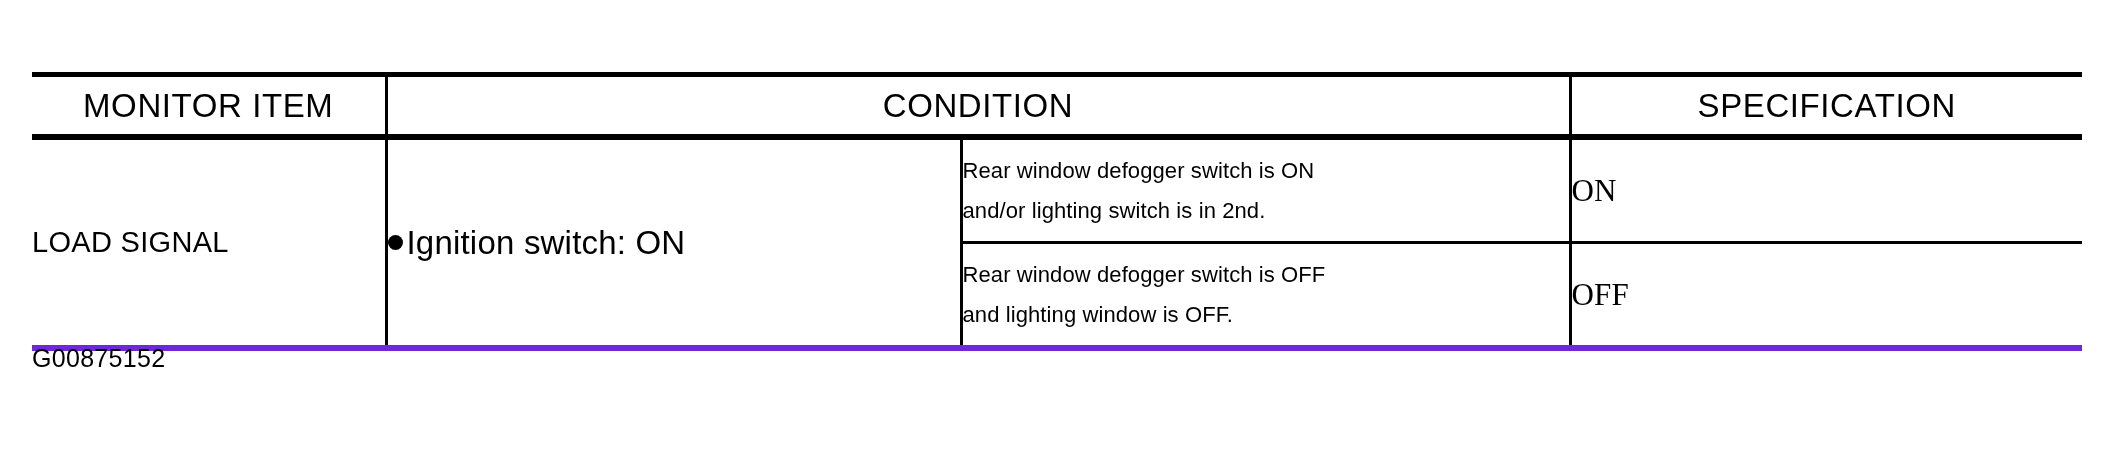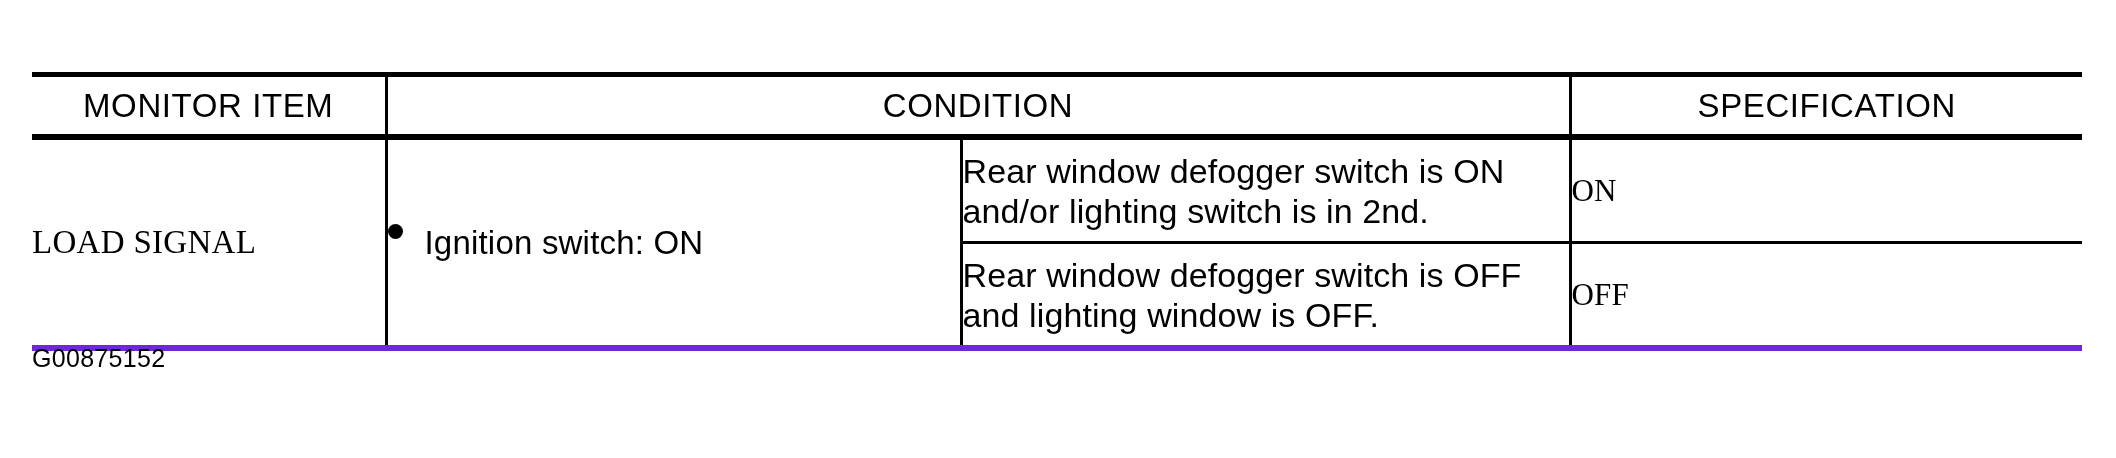--- a/index.html
+++ b/index.html
@@ -62,49 +62,49 @@
     height: 57px;
     text-align: center;
     font-size: 33px;
     letter-spacing: 0.6px;
     line-height: 57px;
     white-space: nowrap;
   }
 
   
   .cell-monitor {
-    font-size: 33px;
+    font-size: 29px;
     letter-spacing: 0.3px;
     padding-left: 18px;
     white-space: nowrap;
-    font-family: Liberation Serif, serif;
   }
 
   .cell-condmain {
     font-size: 33px;
     letter-spacing: 0.2px;
     padding-left: 24px;
     white-space: nowrap;
   }
 
   .bullet-line {
     display: flex;
-    gap: 22px;
+    align-items: center;
+    gap: 4px;
   }
   .bullet-dot {
     display: inline-block;
     width: 15px;
     height: 15px;
     border-radius: 50%;
     background: #000;
     flex: 0 0 auto;
   }
 
   .cell-conddet {
-    font-size: 34px;
+    font-size: 22px;
     line-height: 40px;
     padding: 12px 14px 12px 18px;
     height: 101px;
     letter-spacing: 0.1px;
   }
   .cell-conddet .ln { display: block; white-space: nowrap; }
 
   .cell-spec {
     font-size: 31px;
     padding-left: 22px;

